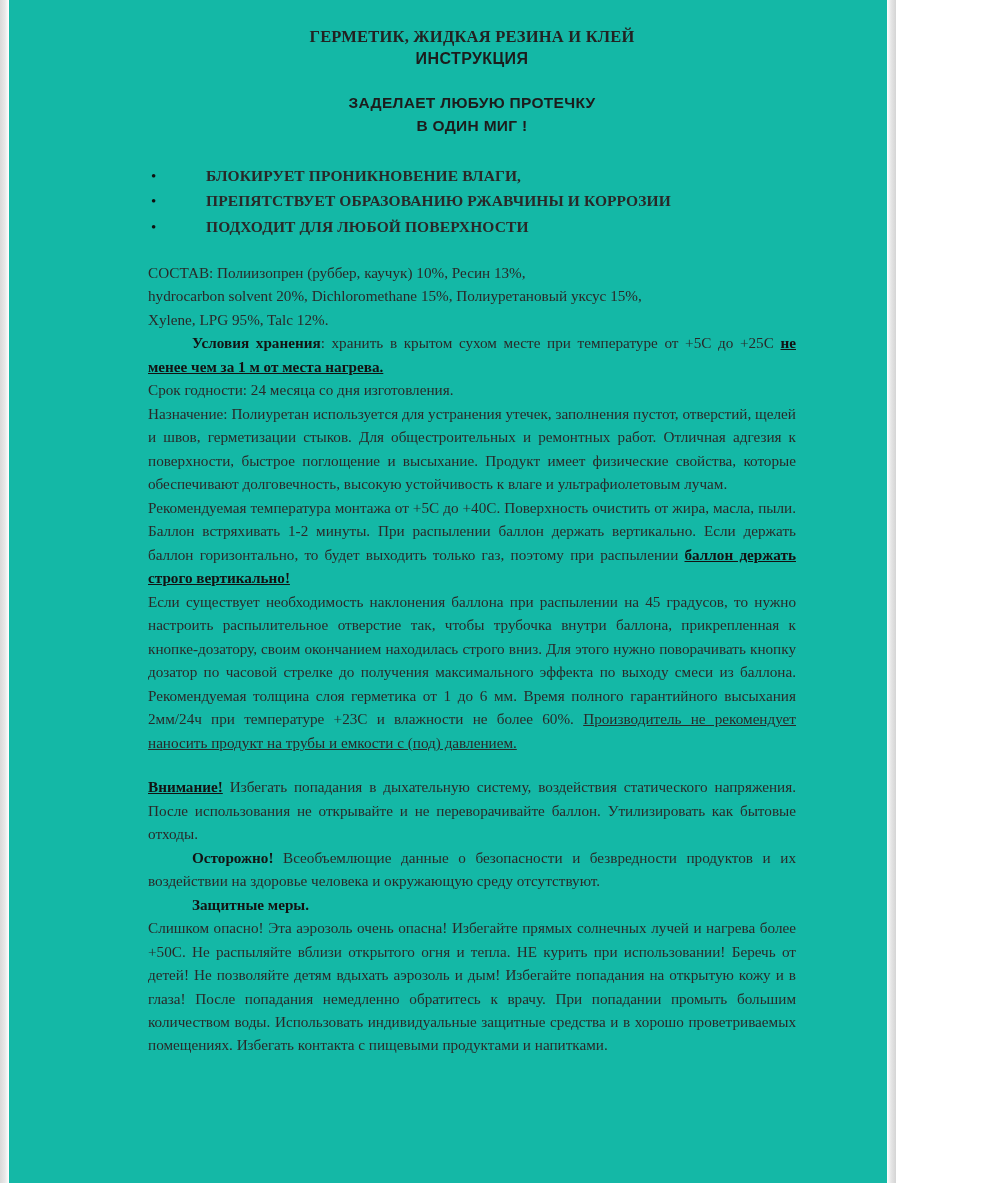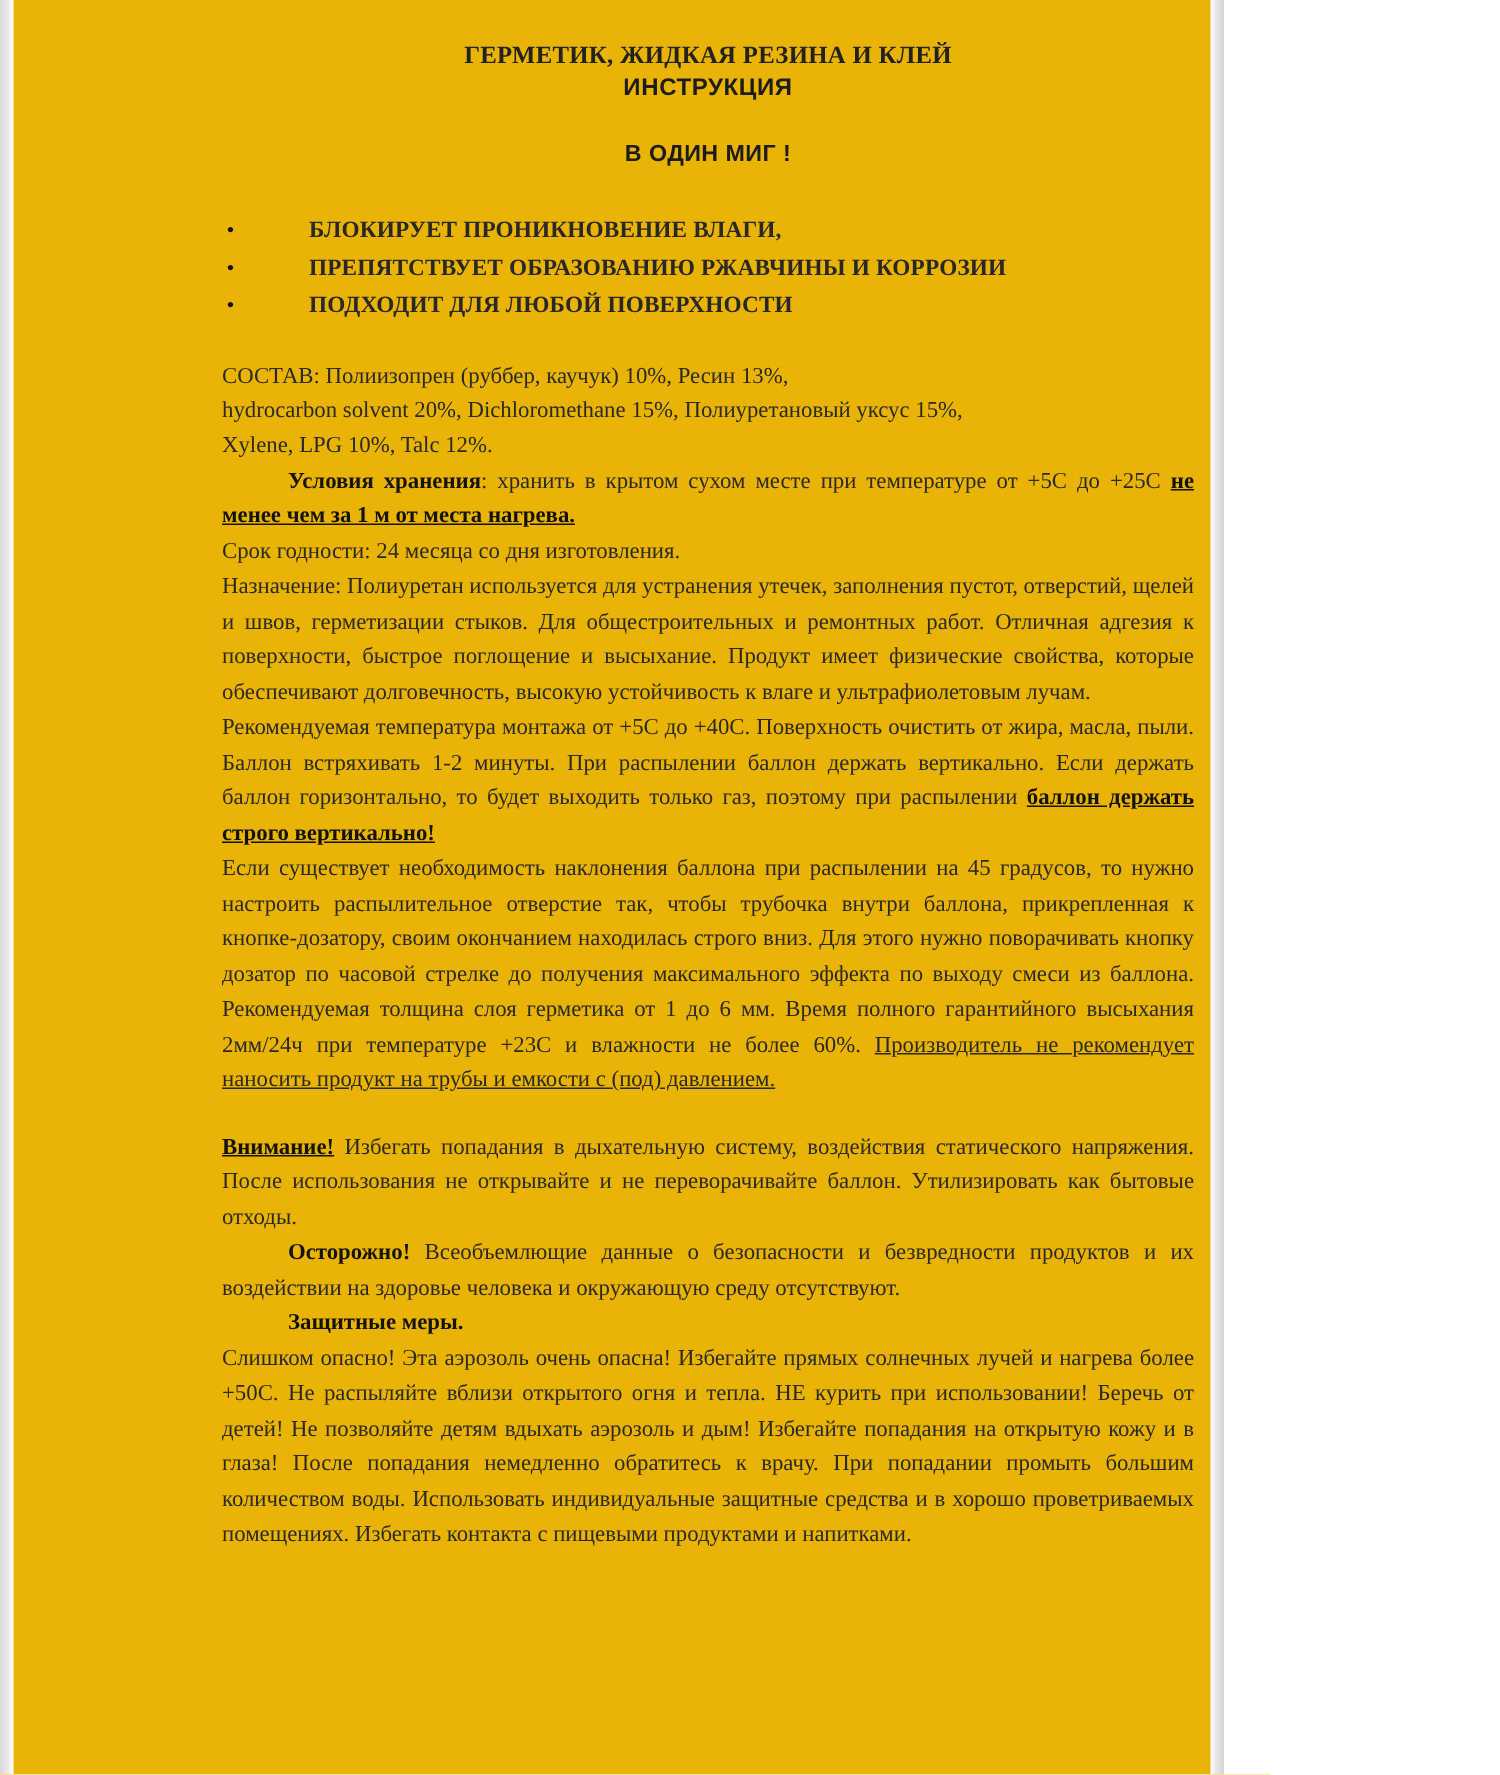--- a/index.html
+++ b/index.html
@@ -7,23 +7,23 @@
     margin: 0;
     padding: 0;
     background: #ffffff;
   }
   body {
     font-family: "Liberation Serif", "DejaVu Serif", serif;
     color: #1a1a1a;
   }
   .page {
     position: relative;
-    width: 816px;
+    width: 896px;
     height: 1183px;
-    background: #eab308;
+    background: #14b8a6;
     box-sizing: border-box;
     overflow: hidden;
   }
   
   .edge {
     position: absolute;
     top: 0;
     bottom: 0;
     width: 9px;
     background: linear-gradient(to right, #d9d9d9 0%, #e8e8e8 55%, #ffffff 100%);
@@ -131,20 +131,21 @@
   <div class="edge right"></div>
 
   <div class="sheet">
 
     <div class="title-block">
       <div class="title-line-1">ГЕРМЕТИК, ЖИДКАЯ РЕЗИНА И КЛЕЙ</div>
       <div class="title-line-2">ИНСТРУКЦИЯ</div>
     </div>
 
     <div class="subtitle-block">
+      <div class="subtitle-line">ЗАДЕЛАЕТ ЛЮБУЮ ПРОТЕЧКУ</div>
       <div class="subtitle-line">В ОДИН МИГ !</div>
     </div>
 
     <div class="bullets">
       <div class="bullet-row">
         <span class="bullet-mark">•</span>
         <span class="bullet-text">БЛОКИРУЕТ  ПРОНИКНОВЕНИЕ  ВЛАГИ,</span>
       </div>
       <div class="bullet-row">
         <span class="bullet-mark">•</span>
@@ -153,21 +154,21 @@
       <div class="bullet-row">
         <span class="bullet-mark">•</span>
         <span class="bullet-text">ПОДХОДИТ ДЛЯ ЛЮБОЙ ПОВЕРХНОСТИ</span>
       </div>
     </div>
 
     <div class="body-block">
 
       <div class="para plain">СОСТАВ: Полиизопрен (руббер, каучук) 10%, Ресин 13%,</div>
       <div class="para flow">hydrocarbon solvent 20%, Dichloromethane 15%, Полиуретановый уксус 15%,</div>
-      <div class="para plain">Xylene, LPG 10%, Talc 12%.</div>
+      <div class="para plain">Xylene, LPG 95%, Talc 12%.</div>
 
       <div class="para flow"><span class="b">Условия хранения</span><span>: хранить в крытом сухом месте при температуре от +5С до +25С </span><span class="bu">не менее чем за 1 м от места нагрева.</span></div>
 
       <div class="para plain">Срок годности: 24 месяца со дня изготовления.</div>
 
       <div class="para flow">Назначение: Полиуретан используется для устранения утечек, заполнения пустот, отверстий, щелей и швов, герметизации стыков. Для общестроительных и ремонтных работ. Отличная адгезия к поверхности, быстрое поглощение и высыхание. Продукт имеет физические свойства, которые обеспечивают долговечность, высокую устойчивость к влаге и ультрафиолетовым лучам.</div>
 
       <div class="para flow"><span>Рекомендуемая температура монтажа от +5С до +40С. Поверхность очистить от жира, масла, пыли. Баллон встряхивать 1-2 минуты. При распылении баллон держать вертикально. Если держать баллон горизонтально, то будет выходить только газ, поэтому при распылении </span><span class="bu">баллон держать строго вертикально!</span></div>
 
       <div class="para flow"><span>Если существует необходимость наклонения баллона при распылении на 45 градусов, то нужно настроить распылительное отверстие так, чтобы трубочка внутри баллона, прикрепленная к кнопке-дозатору, своим окончанием находилась строго вниз. Для этого нужно поворачивать кнопку дозатор по часовой стрелке до получения максимального эффекта по выходу смеси из баллона. Рекомендуемая толщина слоя герметика от 1 до 6 мм. Время полного гарантийного высыхания 2мм/24ч при температуре +23С и влажности не более 60%. </span><span class="u">Производитель не рекомендует наносить продукт на трубы и емкости с (под) давлением.</span></div>

